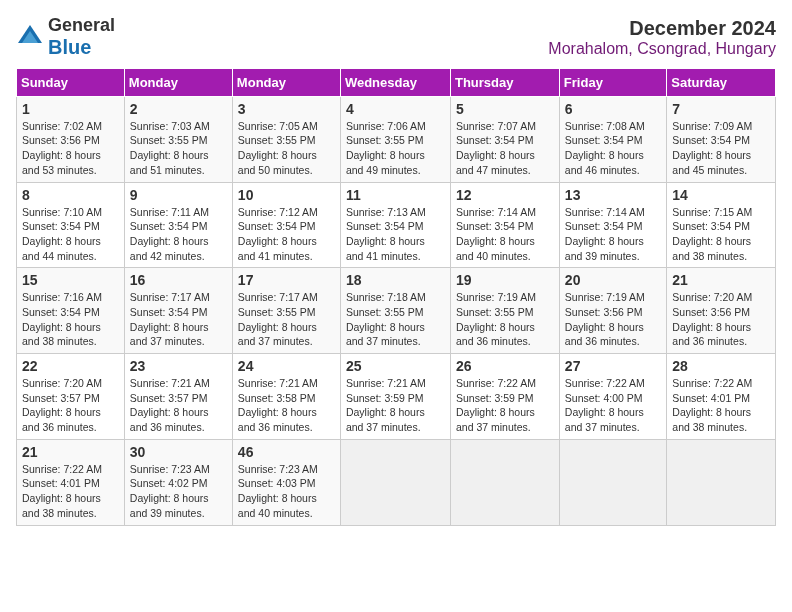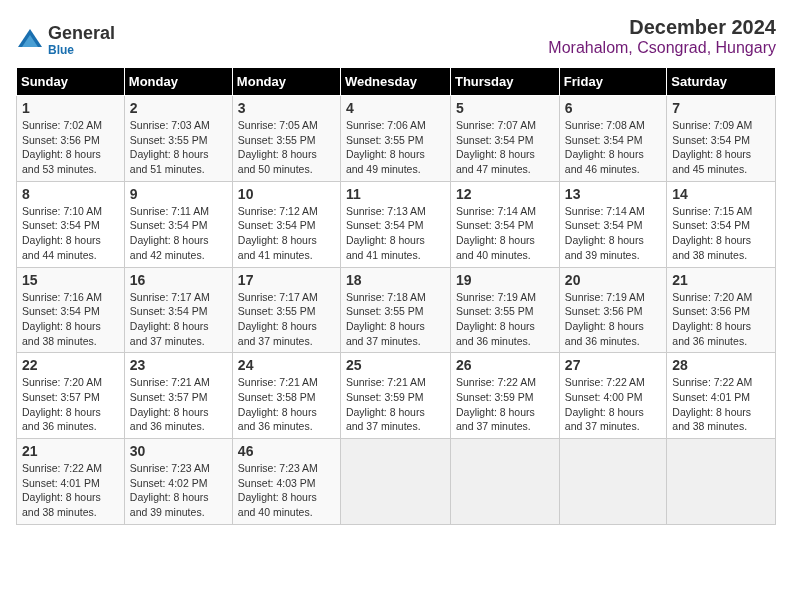--- a/index.html
+++ b/index.html
@@ -24,21 +24,21 @@
       display: flex;
       flex-direction: column;
       line-height: 1.1;
     }
     .logo-general {
       font-size: 18px;
       font-weight: bold;
       color: #333;
     }
     .logo-blue {
-      font-size: 12px;
+      font-size: 20px;
       font-weight: bold;
       color: #1a6faf;
     }
     .logo-icon {
       width: 28px;
       height: 28px;
       margin-right: 4px;
     }
     .title-block {
       text-align: right;
@@ -51,21 +51,21 @@
     .subtitle {
       font-size: 16px;
       color: #701a75;
     }
     .calendar {
       width: 100%;
       border-collapse: collapse;
       font-size: 11px;
     }
     .calendar thead tr th {
-      background: #000000;
+      background: #a21caf;
       color: #fff;
       padding: 6px 4px;
       text-align: left;
       font-size: 13px;
       font-weight: bold;
       border: 1px solid #fff;
     }
     .calendar tbody tr td {
       border: 1px solid #ccc;
       vertical-align: top;

